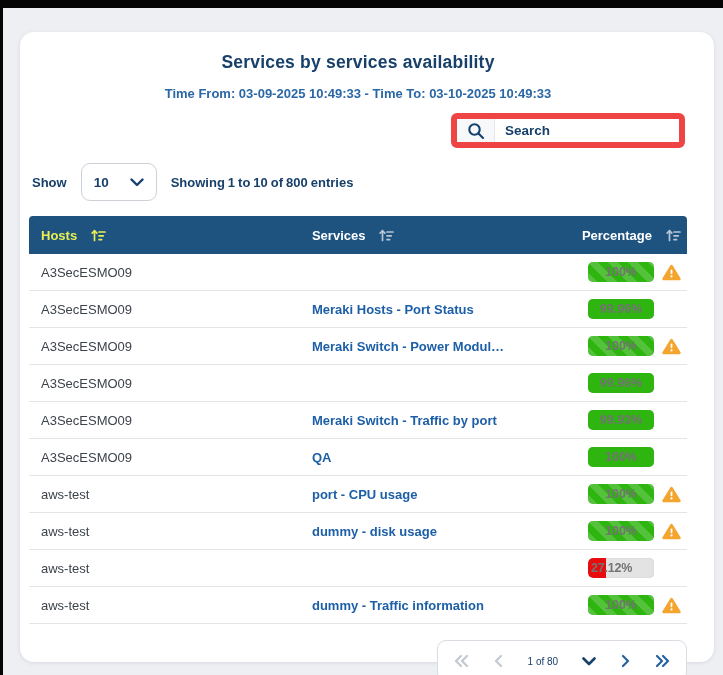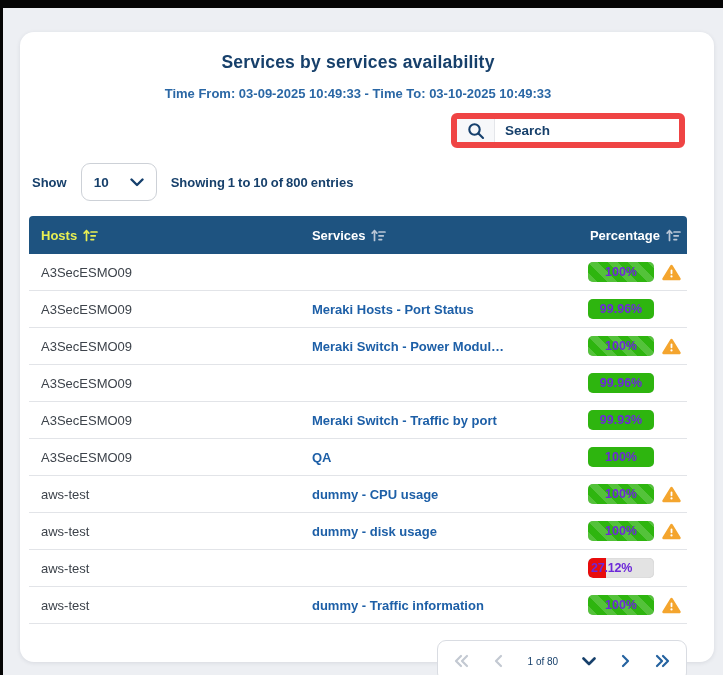--- a/index.html
+++ b/index.html
@@ -54,21 +54,21 @@
   }
   .show-select .val{font-size:13.5px; font-weight:bold; color:var(--navy);}
   .entries-summary{margin-left:14px; font-size:13px; font-weight:600; color:var(--navy);}
   .entries-summary .num{font-weight:800;}
   .entries-summary span{margin-right:3px;}
   .avail-table{margin-top:15px;}
   .thead{
     display:flex; align-items:center; height:38px; background:var(--header-bg);
     border-radius:4px 4px 0 0; color:var(--header-text);
   }
-  .th{display:flex; align-items:center; gap:6px; font-size:13px; font-weight:bold; cursor:pointer;}
+  .th{display:flex; align-items:center; gap:14px; font-size:13px; font-weight:bold; cursor:pointer;}
   .col-host{width:43%; padding-left:12px;}
   .col-service{width:34%;}
   .col-pct{flex:1; display:flex; justify-content:flex-end; padding-right:6px;}
   .th .sort-icon{color:var(--sort-inactive);}
   .th.sorted{color:var(--sort-active);}
   .th.sorted .sort-icon{color:var(--sort-active);}
   .rows .row{
     display:flex; align-items:center; height:37px; border-bottom:1px solid #e2e4e8;
     background:#fff;
   }
@@ -80,21 +80,21 @@
     position:relative; width:66px; height:20px; border-radius:5px; overflow:hidden;
     background:var(--low-track); box-shadow:inset 0 0 1px rgba(0,0,0,0.25); flex:none;
   }
   .badge .fill{position:absolute; top:0; left:0; bottom:0; width:100%; background:var(--green);}
   .badge .fill.striped{
     background-image:repeating-linear-gradient(45deg, rgba(255,255,255,0.18) 0 7px, rgba(255,255,255,0) 7px 14px);
   }
   .badge .fill.red{background-color:var(--red); border-radius:5px 0 0 5px;}
   .badge .badge-text{
     position:relative; z-index:1; display:block; width:100%; height:20px; line-height:20px;
-    text-align:center; font-size:12.5px; font-weight:bold; color:#6d28d9;
+    text-align:center; font-size:12.5px; font-weight:bold; color:#737373;
   }
   .badge.low .badge-text{text-align:left; padding-left:3px; letter-spacing:-0.2px;}
   .warn-slot{width:19px; margin-left:8px; display:flex; align-items:center; justify-content:center; flex:none;}
   .warn-slot.hidden svg{visibility:hidden;}
   .pagination-row{display:flex; justify-content:flex-end; margin-top:16px; padding-right:0;}
   .pagination-box{
     width:250px; height:42px; border:1px solid #d9dce2; border-radius:9px;
     display:flex; align-items:center; justify-content:space-between; padding:0 15px;
     background:#fff;
   }
@@ -276,21 +276,21 @@
           <path d="M9.5 2 L17.5 15 H1.5 Z" fill="#f4a52e" stroke="#f4a52e" stroke-width="2.4" stroke-linejoin="round"></path>
           <rect x="8.6" y="5.6" width="1.8" height="4.6" rx="0.9" fill="#ffffff"></rect>
           <circle cx="9.5" cy="12.4" r="1.1" fill="#ffffff"></circle>
         </svg>
       </div>
     </div>
   </div>
 
   <div class="row">
     <div class="c-host">aws-test</div>
-    <div class="c-service">dummy - CPU usage</div>
+    <div class="c-service">port - CPU usage</div>
     <div class="c-pct">
       <div class="badge">
         <div class="fill striped" style="width: 100%;"></div>
         <span class="badge-text">100%</span>
       </div>
       <div class="warn-slot">
         <svg width="19" height="17" viewBox="0 0 19 17" fill="none">
           <path d="M9.5 2 L17.5 15 H1.5 Z" fill="#f4a52e" stroke="#f4a52e" stroke-width="2.4" stroke-linejoin="round"></path>
           <rect x="8.6" y="5.6" width="1.8" height="4.6" rx="0.9" fill="#ffffff"></rect>
           <circle cx="9.5" cy="12.4" r="1.1" fill="#ffffff"></circle>

